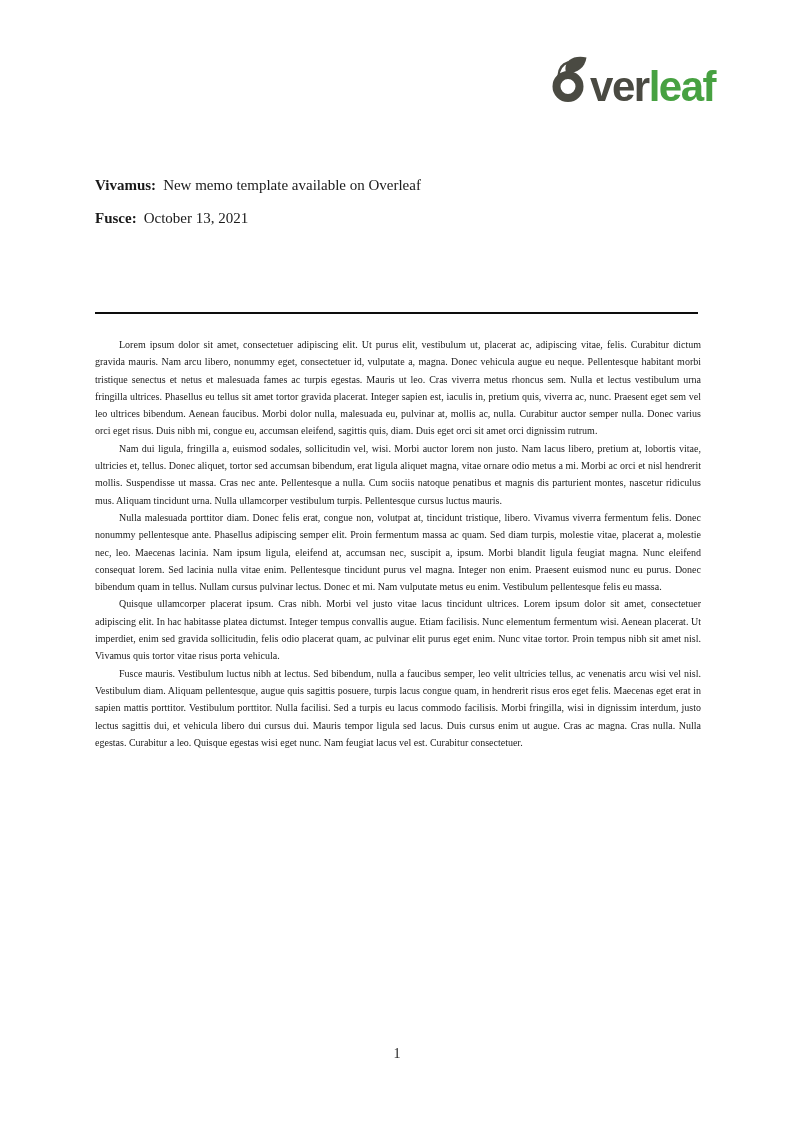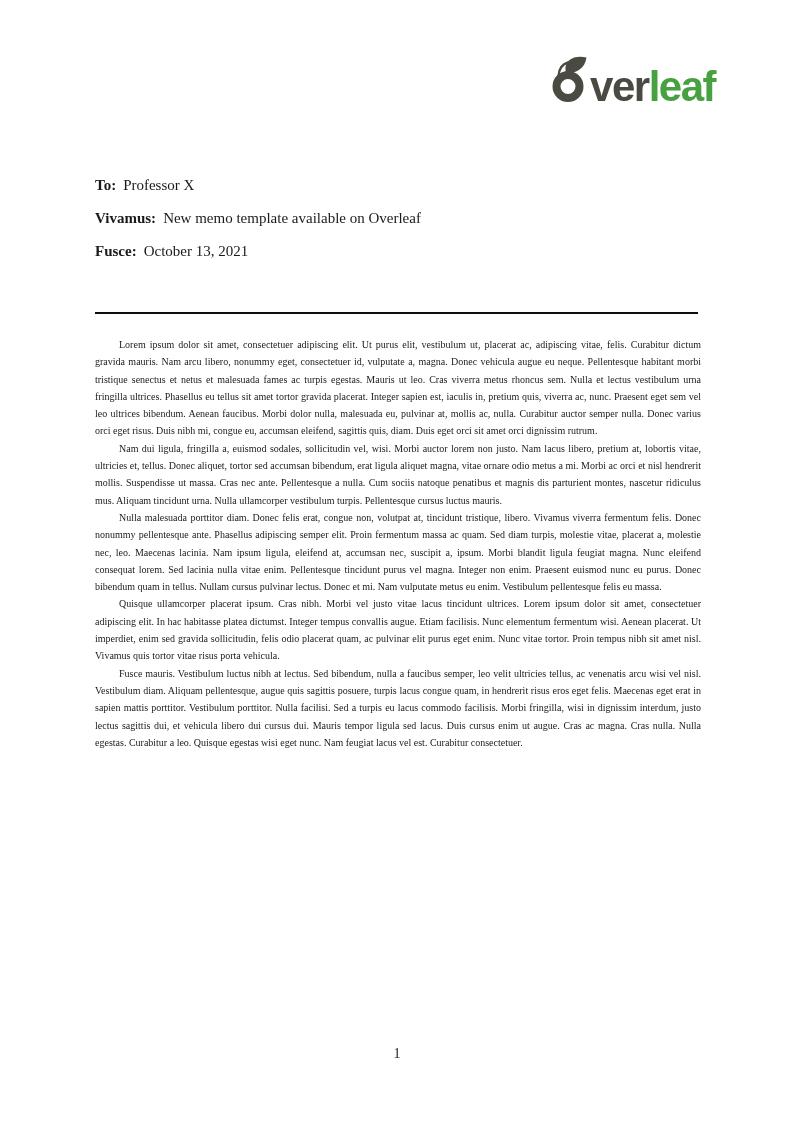--- a/index.html
+++ b/index.html
@@ -59,23 +59,20 @@
       <circle cx="16" cy="31.5" r="11.5" fill="none" stroke="currentColor" stroke-width="8"></circle>
       <path d="M 14,17.5 C 11,7 20,-0.5 34.5,2.5 C 33,13.5 24,18.5 15,17.8 Z" fill="currentColor"></path>
       <path d="M 6.5,21 C 7,13.5 10.5,9 16,7.5" fill="none" stroke="currentColor" stroke-width="2.4" stroke-linecap="round"></path>
     </svg>
     <span class="logo-text ver" style="color: rgb(74, 74, 66);">ver</span>
     <span class="logo-text" style="color: rgb(71, 161, 65); text-align: right;">leaf</span>
   </div>
 
   <div class="memo">
     <div class="memo-row">
-      <span class="memo-label">To:</span><span class="memo-value">Professor X</span>
-    </div>
-    <div class="memo-row">
       <span class="memo-label">Vivamus:</span><span class="memo-value">New memo template available on Overleaf</span>
     </div>
     <div class="memo-row">
       <span class="memo-label">Fusce:</span><span class="memo-value">October 13, 2021</span>
     </div>
   </div>
 
   <div class="rule"></div>
 
   <div class="body-text">

